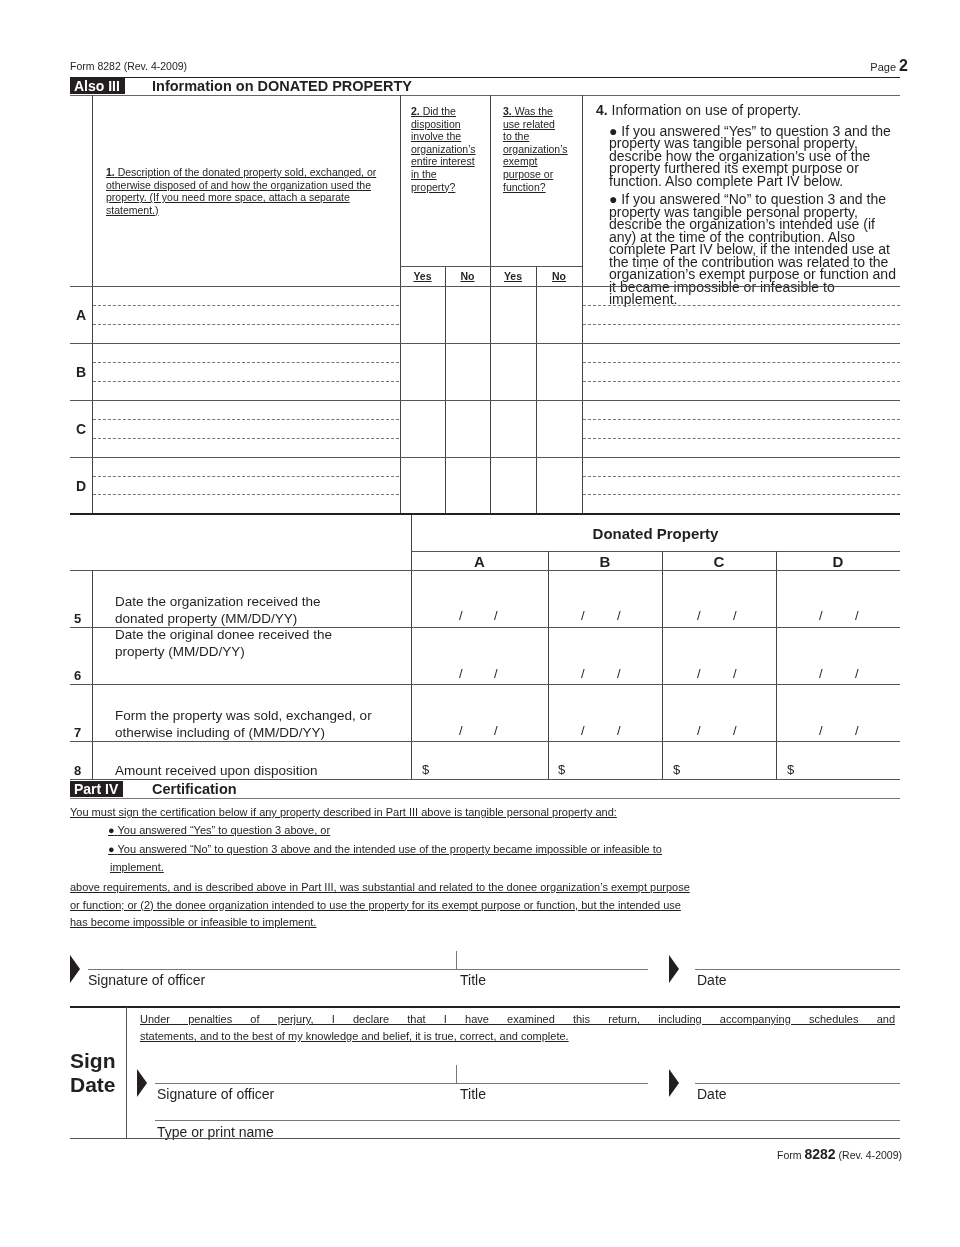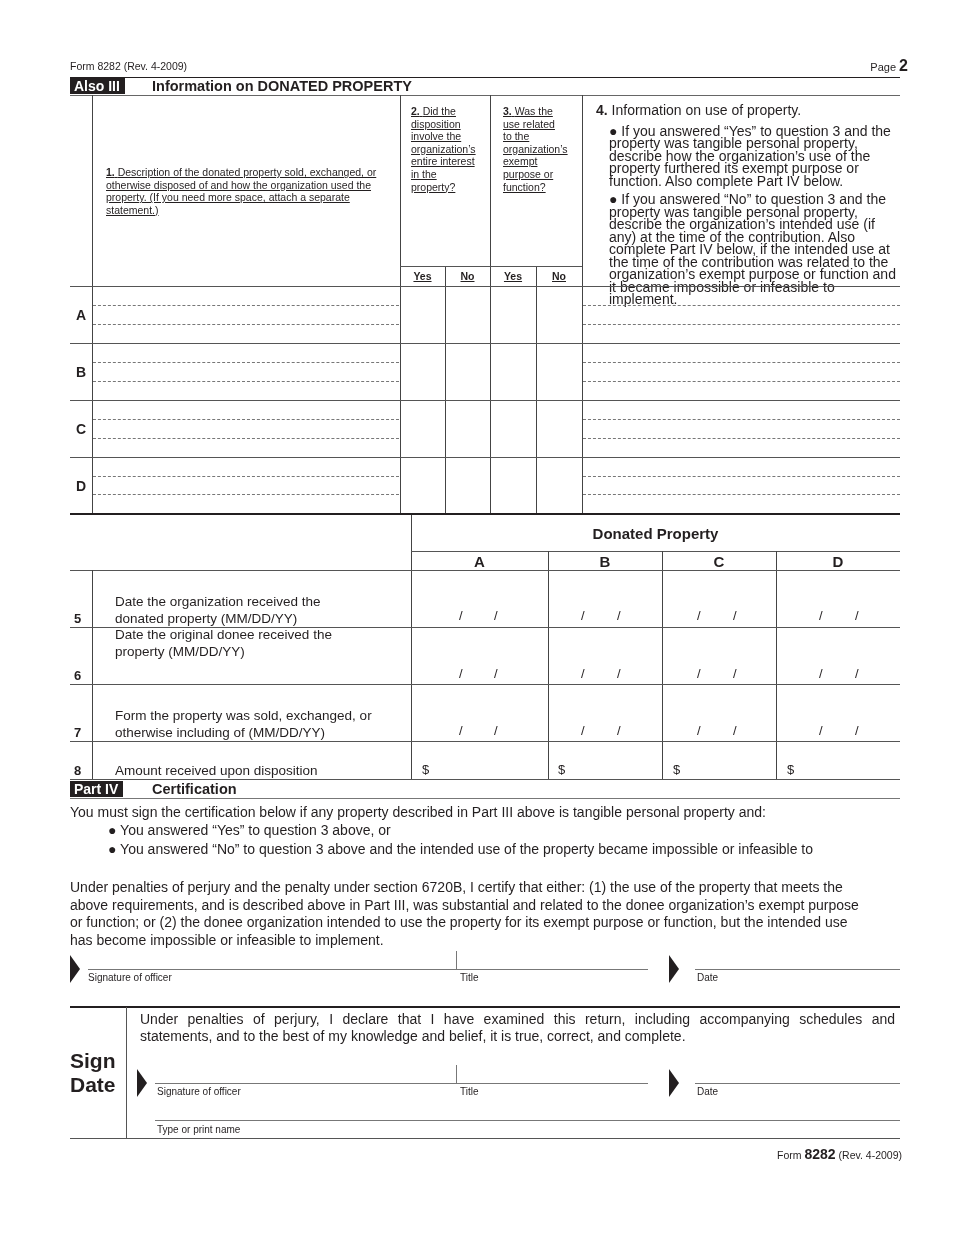--- a/index.html
+++ b/index.html
@@ -12,23 +12,23 @@
   .tiny { font-size: 14px; line-height: 12.5px; }
   .part-badge { position: absolute; background: #231f20; color: #fff; font-weight: bold; font-size: 14px; line-height: 16px; padding: 0 5px 0 4px; }
   .part-title { position: absolute; font-weight: bold; font-size: 14.5px; line-height: 16px; }
   .rowletter { position: absolute; font-weight: bold; font-size: 14px; width: 22px; text-align: center; }
   .colletter { position: absolute; font-weight: bold; font-size: 15px; text-align: center; }
   .linenum { position: absolute; font-weight: bold; font-size: 13px; }
   .linetext { position: absolute; font-size: 13.5px; line-height: 17px; }
   .slashes { position: absolute; font-size: 13px; width: 60px; letter-spacing: 0; }
   .slashes span { position: absolute; top: 0; }
   .dollar { position: absolute; font-size: 13px; }
-  .cert { position: absolute; font-size: 14px; line-height: 17.5px; }
+  .cert { position: absolute; font-size: 11px; line-height: 17.5px; text-decoration: underline; }
   .arrow { position: absolute; width: 0; height: 0; border-top: 14px solid transparent; border-bottom: 14px solid transparent; border-left: 10px solid #231f20; }
-  .siglabel { position: absolute; font-size: 10px; }
+  .siglabel { position: absolute; font-size: 14px; }
   .field { position: absolute; background: transparent; border: none; outline: none; padding: 0; margin: 0; }
   .chk { position: absolute; }
   .b { font-weight: bold; }
 </style>
 </head>
 <body>
 
 <div class="abs tiny" style="left:70px; top:60px; font-size:10.5px;">Form 8282 (Rev. 4-2009)</div>
 <div class="abs" style="right:52px; top:57px; font-size:11px;">
   <span>Page</span>
@@ -243,23 +243,23 @@
 <div class="dollar" style="left:787px; top:762px;">$</div>
 
 <div class="part-badge" style="left:70px; top:781px;">Part IV</div>
 <div class="part-title" style="left:152px; top:781px;">Certification</div>
 <div class="hline" style="left:70px; top:798px; width:830px; border-top:1px solid #777;"></div>
 
 <div class="cert" style="left:70px; top:804px; width:830px;">You must sign the certification below if any property described in Part III above is tangible personal property and:</div>
 <div class="cert" style="left:108px; top:822px;"><span>●</span> <span>You answered “Yes” to question 3 above, or</span></div>
 <div class="cert" style="left:108px; top:841px; width:792px;">
   <div><span>●</span> <span>You answered “No” to question 3 above and the intended use of the property became impossible or infeasible to</span></div>
+  <div style="padding-left:2px;">implement.</div>
 </div>
 <div class="cert" style="left:70px; top:879px; width:830px;">
-  <div>Under penalties of perjury and the penalty under section 6720B, I certify that either: (1) the use of the property that meets the</div>
   <div>above requirements, and is described above in Part III, was substantial and related to the donee organization’s exempt purpose</div>
   <div>or function; or (2) the donee organization intended to use the property for its exempt purpose or function, but the intended use</div>
   <div>has become impossible or infeasible to implement.</div>
 </div>
 
 <div class="arrow" style="left:70px; top:955px;"></div>
 <input class="field" style="left: 88px; top: 952px; width: 360px; height: 16px;" value="">
 <input class="field" style="left: 460px; top: 952px; width: 185px; height: 16px;" value="">
 <div class="hline" style="left:88px; top:969px; width:560px; border-top:1px solid #777;"></div>
 <div class="vline" style="left:456px; top:951px; height:18px; border-left:1px solid #777;"></div>

